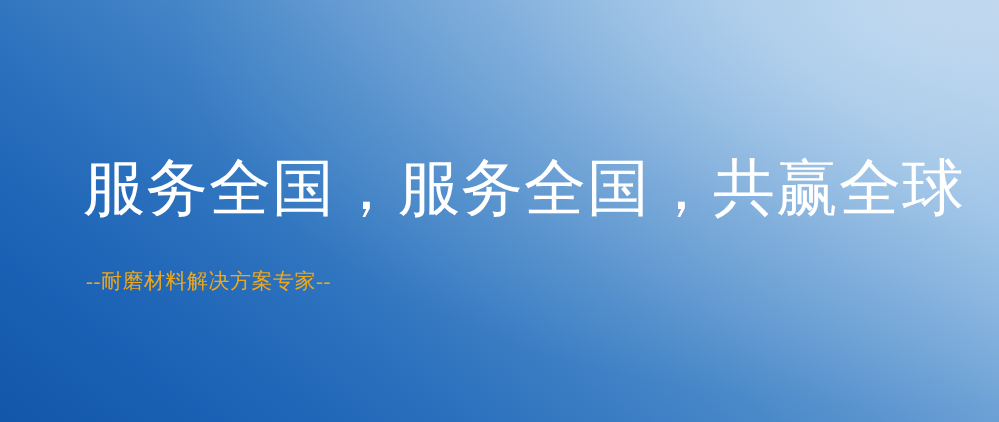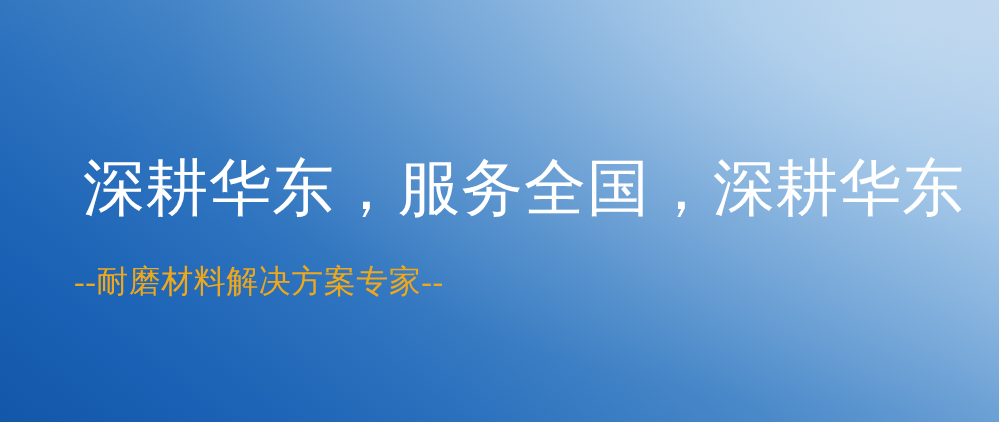--- a/index.html
+++ b/index.html
@@ -43,24 +43,24 @@
     font-size: 62px;
     line-height: 72px;
     letter-spacing: 1px;
     color: #ffffff;
     white-space: nowrap;
     z-index: 3;
   }
 
   .subtitle {
     position: absolute;
-    left: 74px;
+    left: 86px;
     top: 264px;
     font-family: "Liberation Serif", "DejaVu Serif", serif;
-    font-size: 32px;
+    font-size: 21px;
     line-height: 34px;
     letter-spacing: 0.5px;
     color: #f0a81b;
     white-space: nowrap;
     z-index: 3;
   }
 
   
   #logo {
     position: absolute;
@@ -91,18 +91,18 @@
     font-family: "DejaVu Sans", sans-serif;
     font-weight: normal;
     font-size: 19px;
   }
 </style>
 </head>
 <body>
 
 <div id="banner">
 
-  <div class="headline">深耕华东，服务全国，深耕华东</div>
+  <div class="headline">服务全国，服务全国，共赢全球</div>
 
   <div class="subtitle">--耐磨材料解决方案专家--</div>
 
 
 </div>
 
 </body></html>

